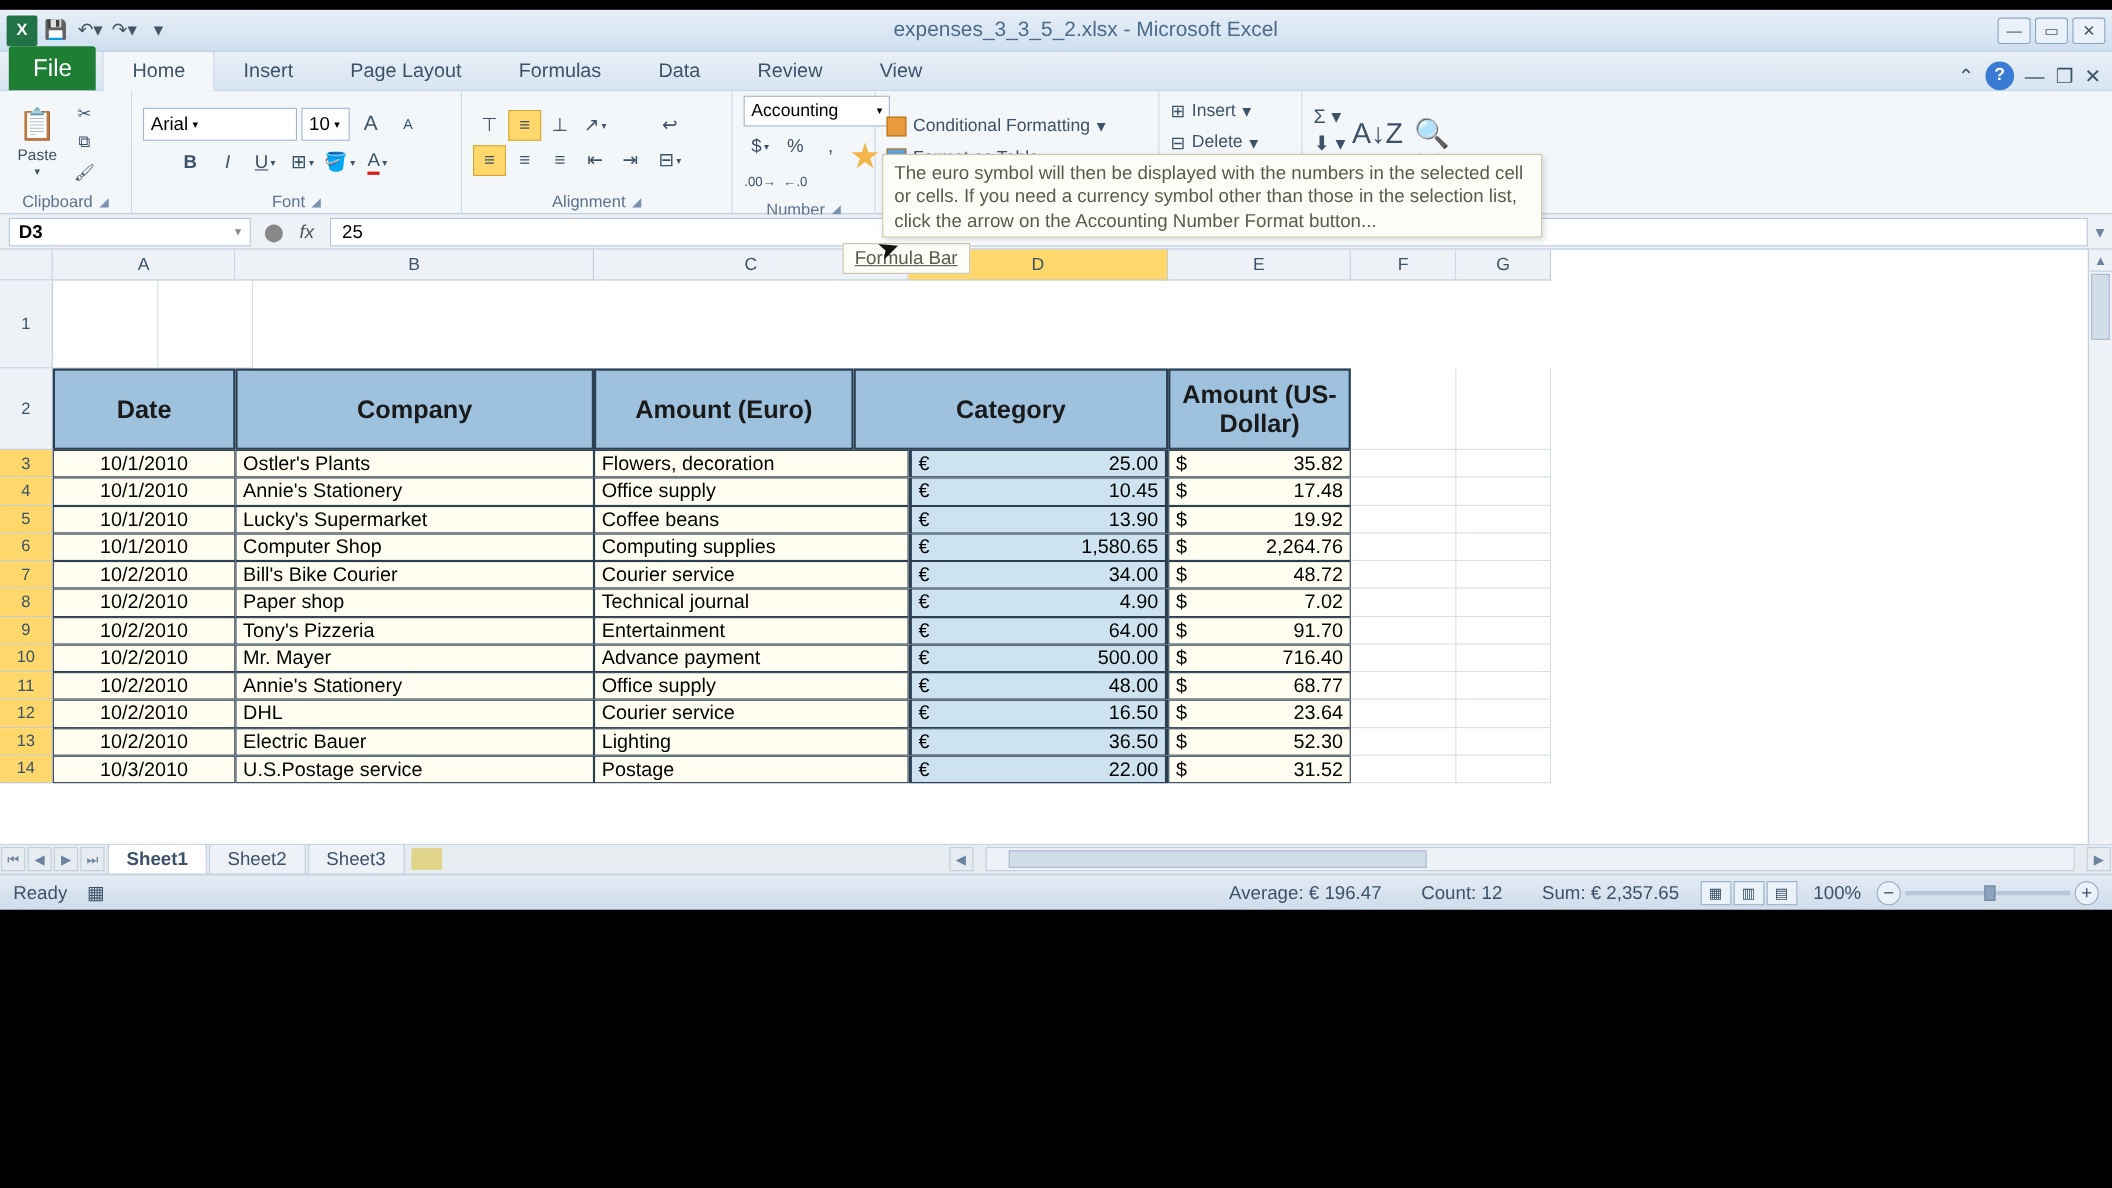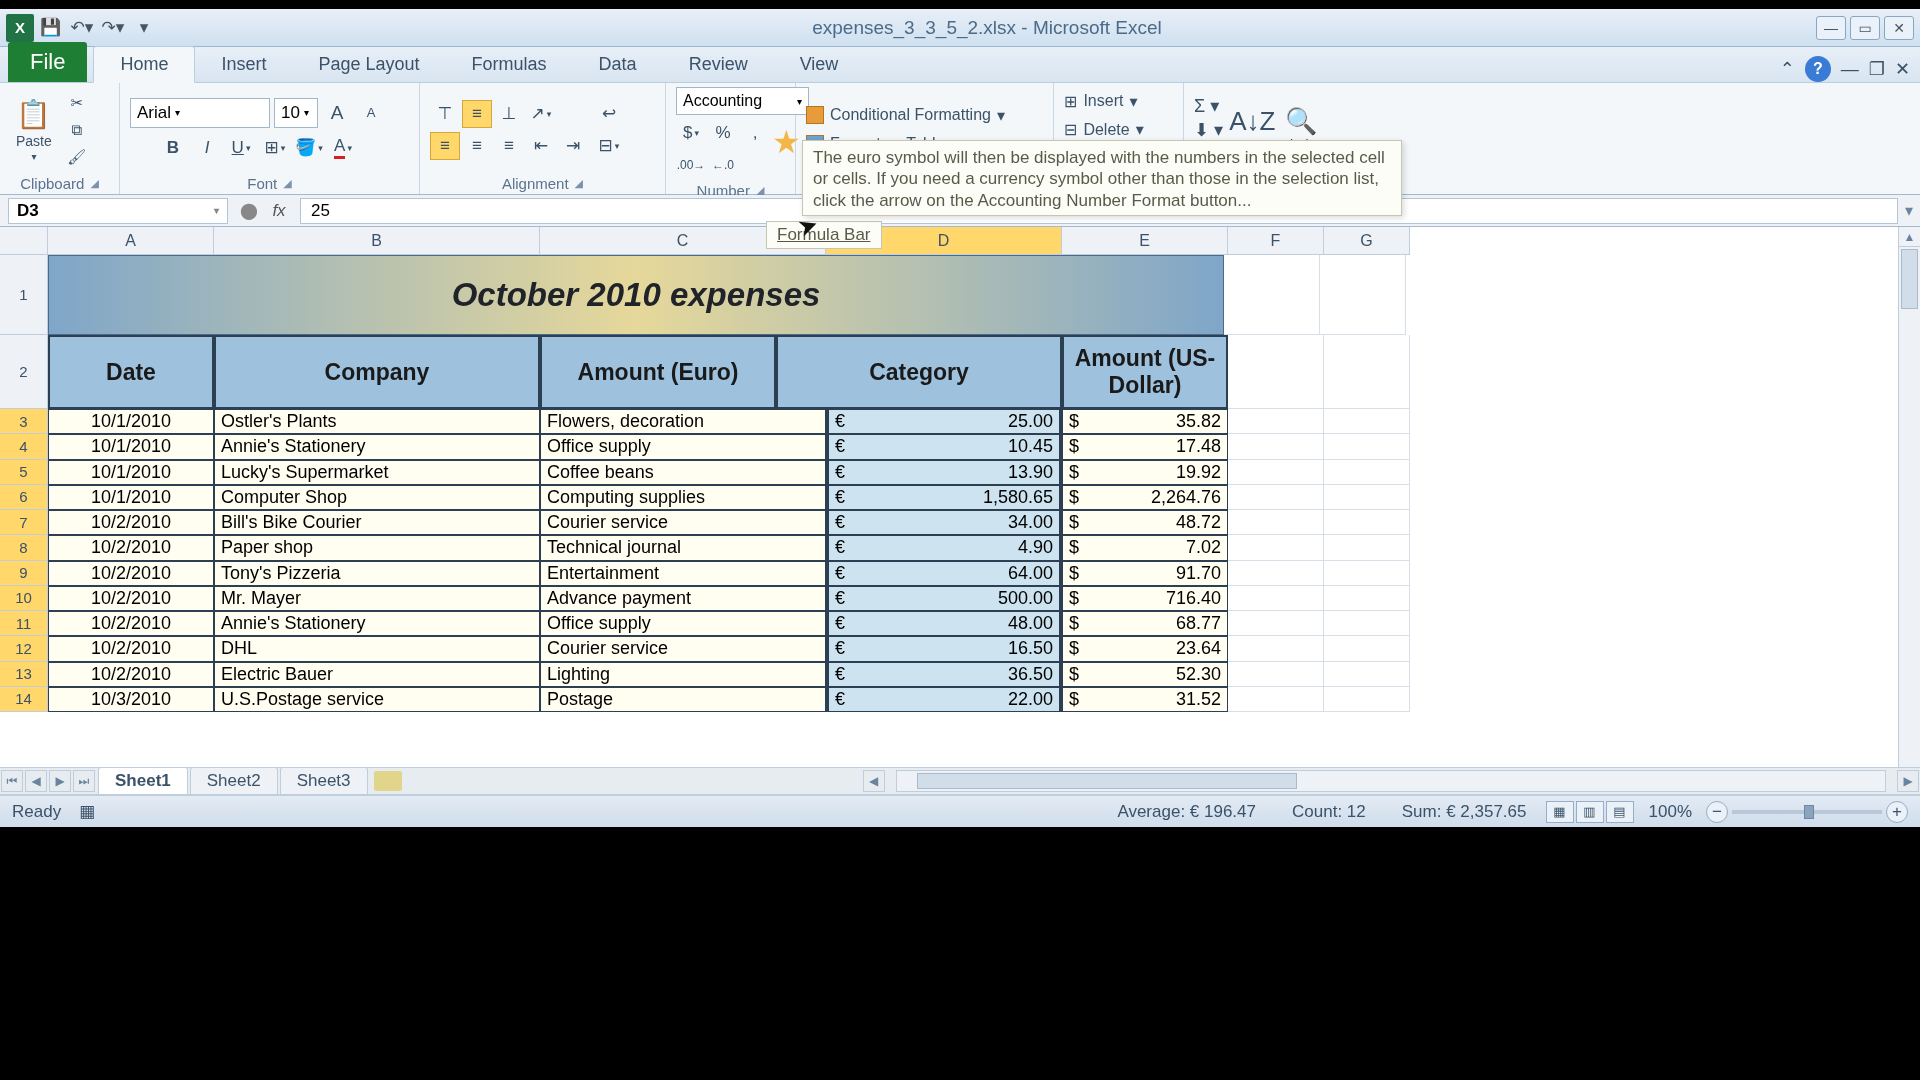--- a/index.html
+++ b/index.html
@@ -359,21 +359,20 @@
         <div class="col-h cC">C</div>
         <div class="col-h cD sel-col">D</div>
         <div class="col-h cE">E</div>
         <div class="col-h cF">F</div>
         <div class="col-h cG">G</div>
       </div>
     </div>
 
     <div class="row title-row">
       <div class="row-h" style="height:80px;">1</div>
-      <div class="title-cell">October 2010 expenses</div>
       <div class="blank-grid gF" style="height:80px;"></div>
       <div class="blank-grid gG" style="height:80px;"></div>
     </div>
 
     <div class="row header-row">
       <div class="row-h" style="height:74px;">2</div>
       <div class="hcell hA">Date</div>
       <div class="hcell hB">Company</div>
       <div class="hcell hD">Amount (Euro)</div>
       <div class="hcell hC">Category</div>

